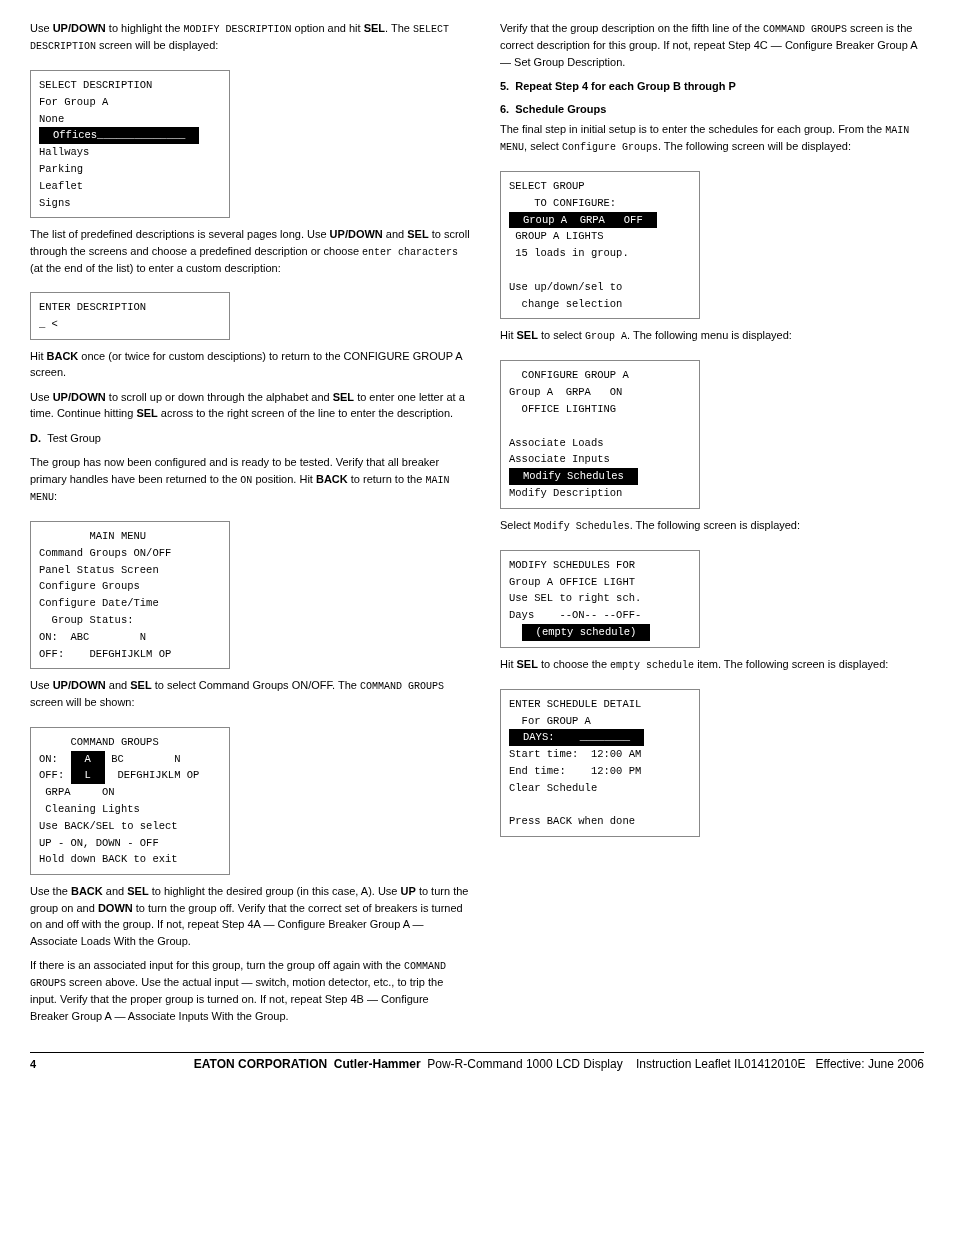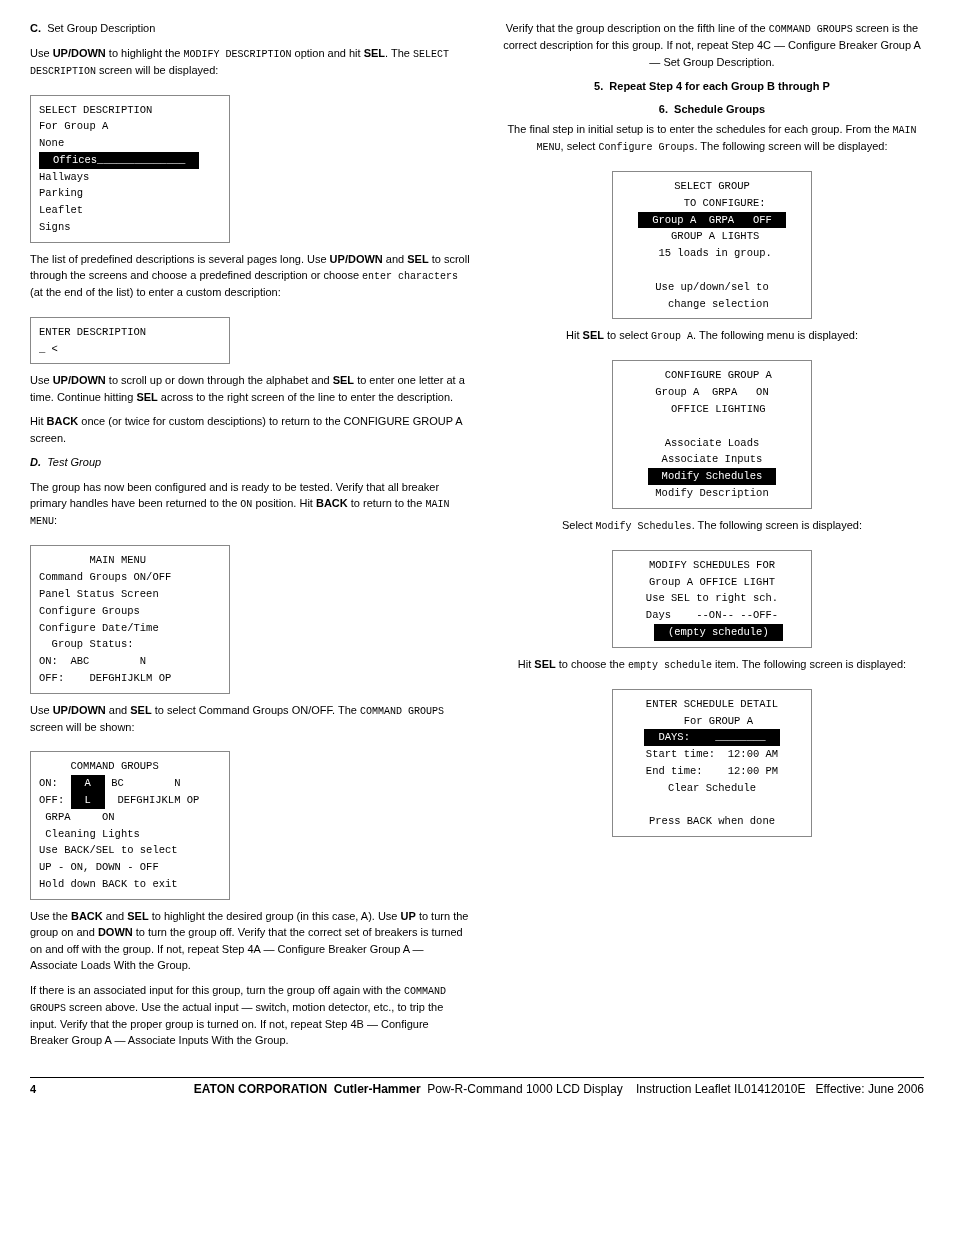--- a/index.html
+++ b/index.html
@@ -16,21 +16,20 @@
       display: flex;
       gap: 30px;
       width: 100%;
     }
     .left-col {
       width: 440px;
       flex-shrink: 0;
     }
     .right-col {
       flex: 1;
-      text-align: center;
     }
     p {
       font-size: 11px;
       line-height: 1.5;
       margin-bottom: 8px;
     }
     .mono-box {
       font-family: 'Courier New', Courier, monospace;
       font-size: 10.5px;
       border: 1px solid #888;
@@ -68,23 +67,20 @@
     .footer-right { font-size: 12px; }
   </style>
 </head>
 <body>
 
 <div class="page-layout">
 
   <div class="left-col">
 
     
-    <p>
-      <span class="label-letter">C.</span>&nbsp;&nbsp;<span>Set Group Description</span>
-    </p>
 
     <p>
       Use <strong>UP/DOWN</strong> to highlight the <span class="code-inline">MODIFY DESCRIPTION</span> option and hit <strong>SEL</strong>. The <span class="code-inline">SELECT DESCRIPTION</span> screen will be displayed:
     </p>
 
     <div class="mono-box">
       <div>SELECT DESCRIPTION</div>
       <div>For Group A</div>
       <div>None</div>
       <div><span class="highlight">Offices______________</span></div>
@@ -97,29 +93,29 @@
     <p>
       The list of predefined descriptions is several pages long. Use <strong>UP/DOWN</strong> and <strong>SEL</strong> to scroll through the screens and choose a predefined description or choose <span class="code-inline">enter characters</span> (at the end of the list) to enter a custom description:
     </p>
 
     <div class="mono-box">
       <div>ENTER DESCRIPTION</div>
       <div>_                &lt;</div>
     </div>
 
     <p>
+      Hit <strong>BACK</strong> once (or twice for custom desciptions) to return to the CONFIGURE GROUP A screen.
+    </p>
+
+    <p>
       Use <strong>UP/DOWN</strong> to scroll up or down through the alphabet and <strong>SEL</strong> to enter one letter at a time. Continue hitting <strong>SEL</strong> across to the right screen of the line to enter the description.
     </p>
 
-    <p>
-      Hit <strong>BACK</strong> once (or twice for custom desciptions) to return to the CONFIGURE GROUP A screen.
-    </p>
-
-    
-    <p style="margin-top:8px;font-style:italic;">
+    
+    <p style="margin-top:8px;">
       <span class="label-letter">D.</span>&nbsp;&nbsp;<span>Test Group</span>
     </p>
 
     <p>
       The group has now been configured and is ready to be tested. Verify that all breaker primary handles have been returned to the <span class="code-inline">ON</span> position. Hit <strong>BACK</strong> to return to the <span class="code-inline">MAIN MENU</span>:
     </p>
 
     <div class="mono-box">
       <div>&nbsp;&nbsp;&nbsp;&nbsp;&nbsp;&nbsp;&nbsp;&nbsp;MAIN MENU</div>
       <div>Command Groups ON/OFF</div>

